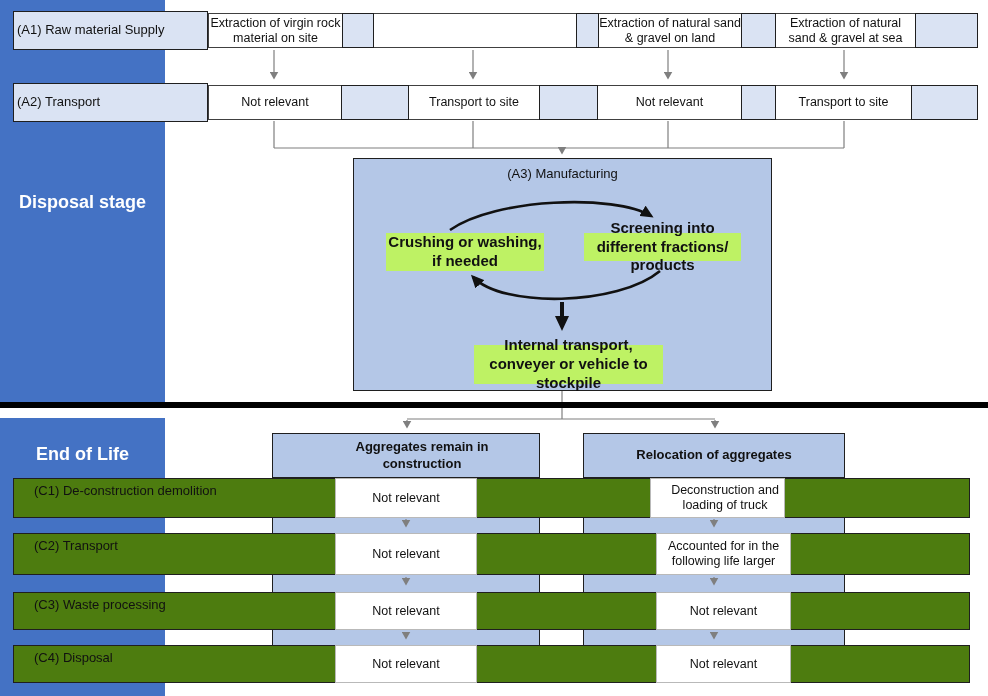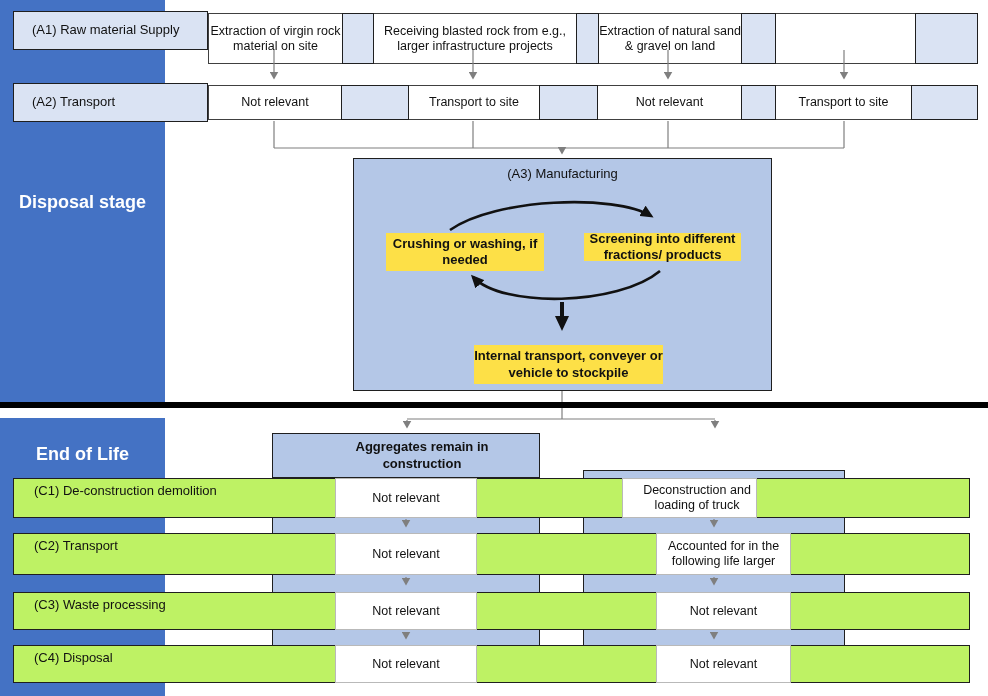--- a/index.html
+++ b/index.html
@@ -8,46 +8,46 @@
   
   .sidebar{position:absolute;left:0;width:165px;background:#4472C4;z-index:1;}
   .sidebar .sb-label{color:#fff;font-weight:bold;font-size:18px;}
   .sidebar.product{top:0;height:404px;display:flex;align-items:center;justify-content:center;}
   .sidebar.eol{top:418px;height:278px;display:flex;justify-content:center;}
   .sidebar.eol .sb-label{margin-top:26px;}
   .divider{position:absolute;left:0;top:402px;width:988px;height:6px;background:#000;z-index:6;}
   
   .lbl-box{position:absolute;left:13px;width:195px;background:#DAE3F3;border:1px solid #1f1f1f;
            z-index:3;font-size:13px;display:flex;align-items:center;box-sizing:border-box;}
-  .lbl-box span{padding-left:18px;line-height:1.25;}
+  .lbl-box span{padding-left:3px;line-height:1.25;}
   
   .strip{position:absolute;background:#fff;border:1px solid #404040;box-sizing:border-box;z-index:2;}
   .cell{position:absolute;top:0;bottom:0;display:flex;align-items:center;justify-content:center;
         text-align:center;font-size:12.5px;line-height:1.2;}
   .spacer{position:absolute;top:-1px;bottom:-1px;background:#DAE3F3;border:1px solid #1f1f1f;box-sizing:border-box;}
   
-  .c-strip{position:absolute;left:13px;width:957px;background:#bef264;border:1px solid #1f1f1f;
+  .c-strip{position:absolute;left:13px;width:957px;background:#4d7c0f;border:1px solid #1f1f1f;
            box-sizing:border-box;z-index:3;font-size:13px;text-decoration:underline;}
   .c-strip .c-label{position:absolute;left:20px;top:4px;line-height:1.3;max-width:240px;}
   .c-cell{position:absolute;top:-1px;bottom:-1px;background:#fff;border:1px solid #b9b9b9;
           display:flex;align-items:center;justify-content:center;text-align:center;
           font-size:12.5px;line-height:1.2;box-sizing:border-box;}
   
   .colbar{position:absolute;top:470px;height:213px;background:#B4C7E7;border:1px solid #1f1f1f;
           box-sizing:border-box;z-index:2;}
   
   .branch{position:absolute;top:433px;height:45px;background:#B4C7E7;border:1.4px solid #1f1f1f;
           box-sizing:border-box;display:flex;align-items:center;justify-content:center;
           text-align:center;font-weight:bold;font-size:13px;line-height:1.25;z-index:3;}
   
   .mfg{position:absolute;left:353px;top:158px;width:419px;height:233px;background:#B4C7E7;
        border:1.4px solid #1f1f1f;box-sizing:border-box;z-index:3;}
   .mfg-title{position:absolute;left:0;right:0;top:7px;text-align:center;font-weight:normal;font-size:13px;}
-  .mfg-box{position:absolute;background:#fde047;display:flex;align-items:center;justify-content:center;
-           text-align:center;font-weight:bold;font-size:13px;line-height:1.25;box-sizing:border-box;}
+  .mfg-box{position:absolute;background:#bef264;display:flex;align-items:center;justify-content:center;
+           text-align:center;font-weight:bold;font-size:15px;line-height:1.25;box-sizing:border-box;}
   svg.overlay{position:absolute;left:0;top:0;z-index:5;pointer-events:none;}
 </style>
 </head>
 <body>
 
 <div class="stage">
 
   <div class="sidebar product">
     <div class="sb-label">Disposal stage</div>
   </div>
@@ -55,27 +55,27 @@
     <div class="sb-label">End of Life</div>
   </div>
   <div class="divider"></div>
 
   <div class="colbar" style="left:272px;width:268px;"></div>
   <div class="colbar" style="left:583px;width:262px;"></div>
 
   <div class="lbl-box" style="top:11px;height:39px;">
     <span>(A1) Raw material Supply</span>
   </div>
-  <div class="strip" style="left:208px;top:13px;width:769px;height:51px;">
+  <div class="strip" style="left:208px;top:13px;width:769px;height:35px;">
     <div class="cell" style="left:0;width:133px;">Extraction of virgin rock material on site</div>
     <div class="spacer" style="left:133px;width:32px;"></div>
-    <div class="cell" style="left:165px;width:202px;">Receiving blasted rock from e.g., larger infrastructure projects</div>
     <div class="spacer" style="left:367px;width:23px;"></div>
     <div class="cell" style="left:390px;width:142px;">Extraction of natural sand &amp; gravel on land</div>
     <div class="spacer" style="left:532px;width:35px;"></div>
+    <div class="cell" style="left:567px;width:139px;">Extraction of natural sand &amp; gravel at sea</div>
     <div class="spacer" style="left:706px;width:63px;"></div>
   </div>
 
   <div class="lbl-box" style="top:83px;height:39px;">
     <span>(A2) Transport</span>
   </div>
   <div class="strip" style="left:208px;top:85px;width:769px;height:35px;">
     <div class="cell" style="left:0;width:132px;">Not relevant</div>
     <div class="spacer" style="left:132px;width:68px;"></div>
     <div class="cell" style="left:200px;width:130px;">Transport to site</div>
@@ -89,25 +89,28 @@
   <div class="mfg">
     <div class="mfg-title">(A3) Manufacturing</div>
     <div class="mfg-box" style="left:32px;top:74px;width:158px;height:38px;">Crushing or washing, if needed</div>
     <div class="mfg-box" style="left:230px;top:74px;width:157px;height:28px;">Screening into different fractions/ products</div>
     <div class="mfg-box" style="left:120px;top:186px;width:189px;height:39px;">Internal transport, conveyer or vehicle to stockpile</div>
   </div>
 
   <div class="branch" style="left:272px;width:268px;padding-left:32px;">
     <span style="max-width:190px;">Aggregates remain in construction</span>
   </div>
+  <div class="branch" style="left:583px;width:262px;">
+    <span>Relocation of aggregates</span>
+  </div>
 
   <div class="c-strip" style="top:478px;height:40px;">
     <div class="c-label" style="max-width:200px;">(C1) De-construction demolition</div>
     <div class="c-cell" style="left:321px;width:142px;">Not relevant</div>
-    <div class="c-cell" style="left:608px;width:135px;padding-left:15px;">Deconstruction and loading of truck</div>
+    <div class="c-cell" style="left:636px;width:135px;padding-left:15px;">Deconstruction and loading of truck</div>
   </div>
 
   <div class="c-strip" style="top:533px;height:42px;">
     <div class="c-label">(C2) Transport</div>
     <div class="c-cell" style="left:321px;width:142px;">Not relevant</div>
     <div class="c-cell" style="left:642px;width:135px;">Accounted for in the following life larger</div>
   </div>
 
   <div class="c-strip" style="top:592px;height:38px;">
     <div class="c-label">(C3) Waste processing</div>

